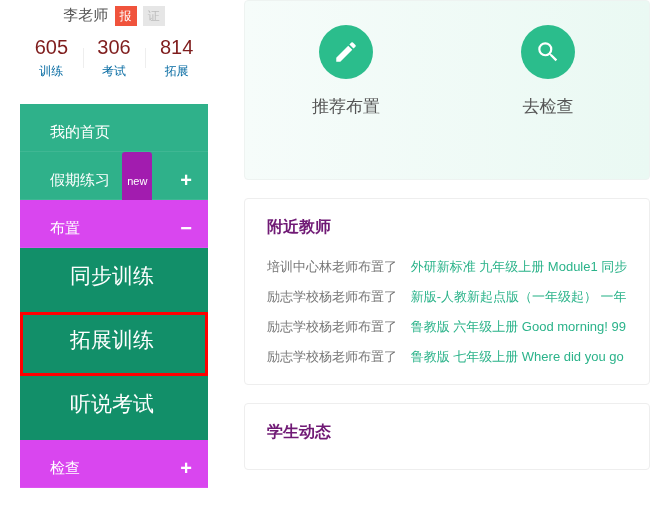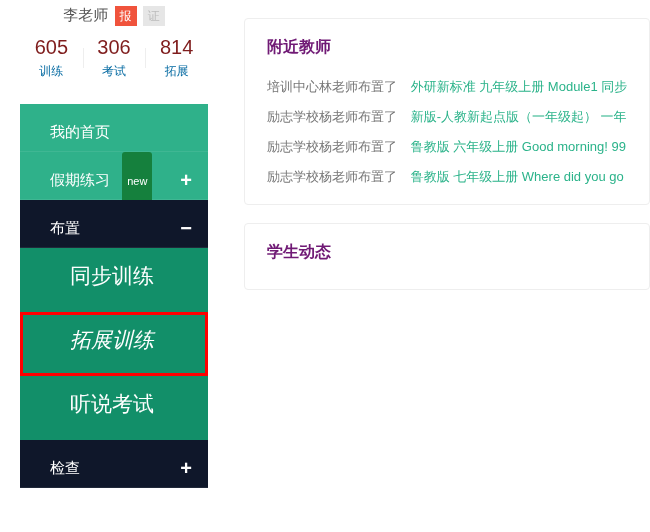--- a/index.html
+++ b/index.html
@@ -74,24 +74,24 @@
     cursor:pointer;
     position:relative;
   }
   .nav-item {
     height: 48px;
     line-height:56px;
     padding-left: 30px;
     border-bottom: 1px solid rgba(255,255,255,0.08);
     background:#2fb18a;
   }
-  .nav-item.dark { background:#0f172a; }
+  .nav-item.dark { background:#d946ef; }
   .nav-new {
     display:inline-block;
-    background:#15803d;
+    background:#a21caf;
     color:#fff;
     font-size:11px;
     border-radius:3px;
     padding:1px 5px;
     margin-left:8px;
     vertical-align:middle;
   }
   .nav-toggle {
     position:absolute;
     right:16px;
@@ -101,21 +101,20 @@
   }
   .nav-sub {
     height: 64px;
     line-height:56px;
     padding-left: 50px;
     background:#128f69;
     font-size:21px;
   }
   .nav-sub.hl {
     box-shadow: inset 0 0 0 3px #ff0000;
-    font-style: italic;
   }
   
   .main {
     position:absolute;
     left: 244px;
     top: 0;
     right: 0;
     bottom:0;
   }
   .hero {
@@ -221,20 +220,38 @@
     </div>
     <div class="nav-item dark">
       <span>检查</span>
       <span class="nav-toggle">+</span>
     </div>
   </div>
 </div>
 
 <div class="main">
 
+  <div class="hero">
+    <div class="hero-item">
+      <div class="hero-circle">
+        <svg width="26" height="26" viewBox="0 0 24 24">
+            <path d="M3 17.25V21h3.75L17.81 9.94l-3.75-3.75L3 17.25zM20.71 7.04a1 1 0 0 0 0-1.41l-2.34-2.34a1 1 0 0 0-1.41 0l-1.83 1.83 3.75 3.75 1.83-1.83z"></path>
+          </svg>
+      </div>
+      <div class="hero-label">推荐布置</div>
+    </div>
+    <div class="hero-item">
+      <div class="hero-circle">
+        <svg width="26" height="26" viewBox="0 0 24 24">
+            <path d="M15.5 14h-.79l-.28-.27A6.471 6.471 0 0 0 16 9.5 6.5 6.5 0 1 0 9.5 16a6.471 6.471 0 0 0 4.23-1.57l.27.28v.79L19 20.49 20.49 19 15.5 14zM9.5 14A4.5 4.5 0 1 1 14 9.5 4.5 4.5 0 0 1 9.5 14z"></path>
+          </svg>
+      </div>
+      <div class="hero-label">去检查</div>
+    </div>
+  </div>
 
   <div class="section">
     <div class="section-title">附近教师</div>
     <div class="feed-row">
       <span>培训中心林老师布置了</span>
       <span class="link">外研新标准 九年级上册 Module1 同步</span>
     </div>
     <div class="feed-row">
       <span>励志学校杨老师布置了</span>
       <span class="link">新版-人教新起点版（一年级起） 一年</span>

